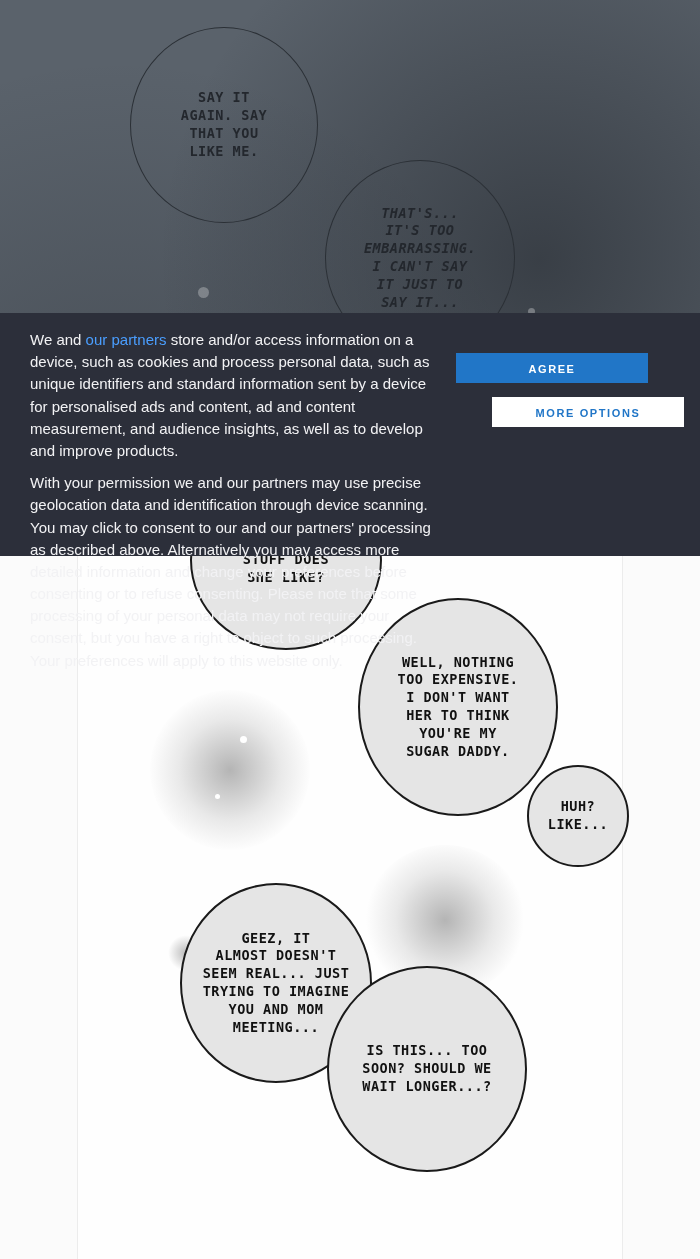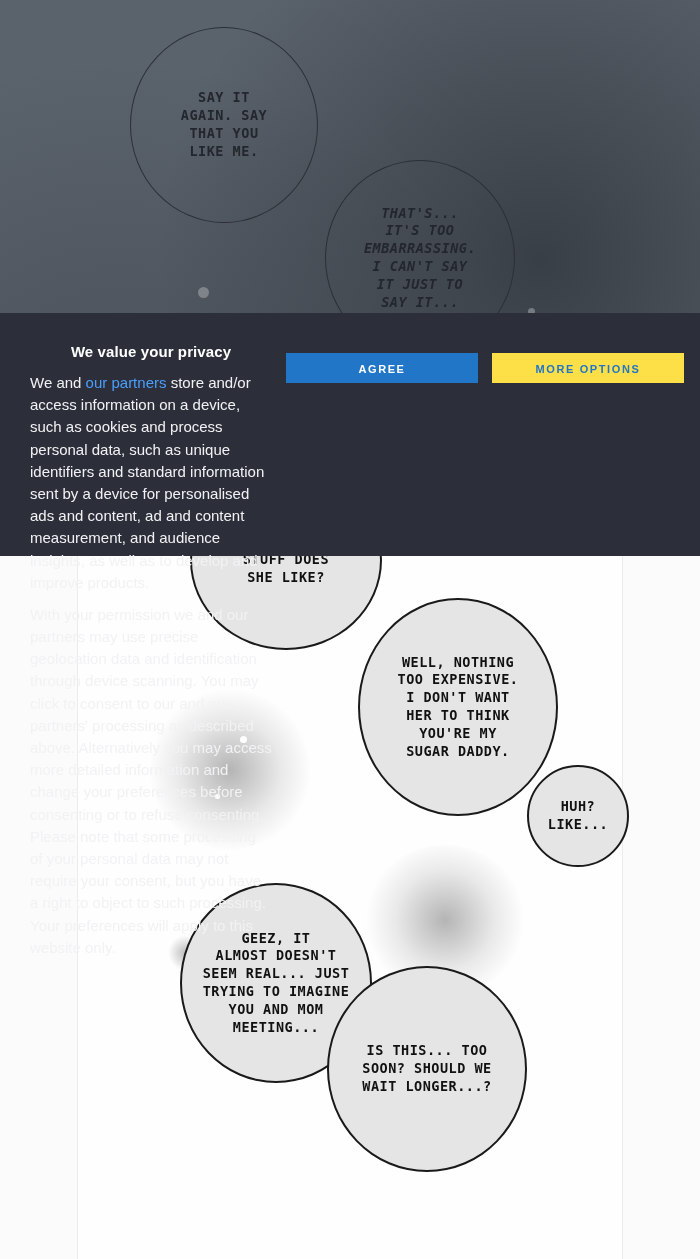--- a/index.html
+++ b/index.html
@@ -142,39 +142,39 @@
     margin: 0 0 10px 14px;
   }
   .consent-body:last-child { margin-bottom: 0; }
   .consent-link {
     color: #4a9eff;
     text-decoration: none;
   }
   .consent-right {
     flex: 0 0 192px;
     display: flex;
-    flex-direction: row;
+    flex-direction: column;
     gap: 14px;
     padding-top: 24px;
   }
   .btn {
     display: block;
     width: 192px;
     height: 30px;
     line-height: 30px;
     text-align: center;
     font-size: 11px;
     font-weight: 700;
     letter-spacing: 1.6px;
     cursor: pointer;
     border: none;
     font-family: "Liberation Sans", sans-serif;
   }
   .btn-agree { background: #2176c7; color: #ffffff; }
-  .btn-more { background: #fde047; color: #2176c7; }
+  .btn-more { background: #ffffff; color: #2176c7; margin-left: 36px; }
 </style>
 </head>
 <body>
 
 <div id="page">
 
   <div class="comic">
     <div class="page-edge-l"></div>
     <div class="page-edge-r"></div>
     <div class="comic-inner"></div>
@@ -218,21 +218,20 @@
 TRYING TO IMAGINE
 YOU AND MOM
 MEETING...</div>
     <div class="balloon light b7">IS THIS... TOO
 SOON? SHOULD WE
 WAIT LONGER...?</div>
   </div>
 
   <div class="consent">
     <div class="consent-left">
-      <div class="consent-title">We value your privacy</div>
       <p class="consent-body"><span>We and </span><a class="consent-link" href="#">our partners</a><span> store and/or access information on a device, such as cookies and process personal data, such as unique identifiers and standard information sent by a device for personalised ads and content, ad and content measurement, and audience insights, as well as to develop and improve products.</span></p>
       <p class="consent-body">With your permission we and our partners may use precise geolocation data and identification through device scanning. You may click to consent to our and our partners' processing as described above. Alternatively you may access more detailed information and change your preferences before consenting or to refuse consenting. Please note that some processing of your personal data may not require your consent, but you have a right to object to such processing. Your preferences will apply to this website only.</p>
     </div>
     <div class="consent-right">
       <button class="btn btn-agree">AGREE</button>
       <button class="btn btn-more">MORE OPTIONS</button>
     </div>
   </div>
 
 </div>

